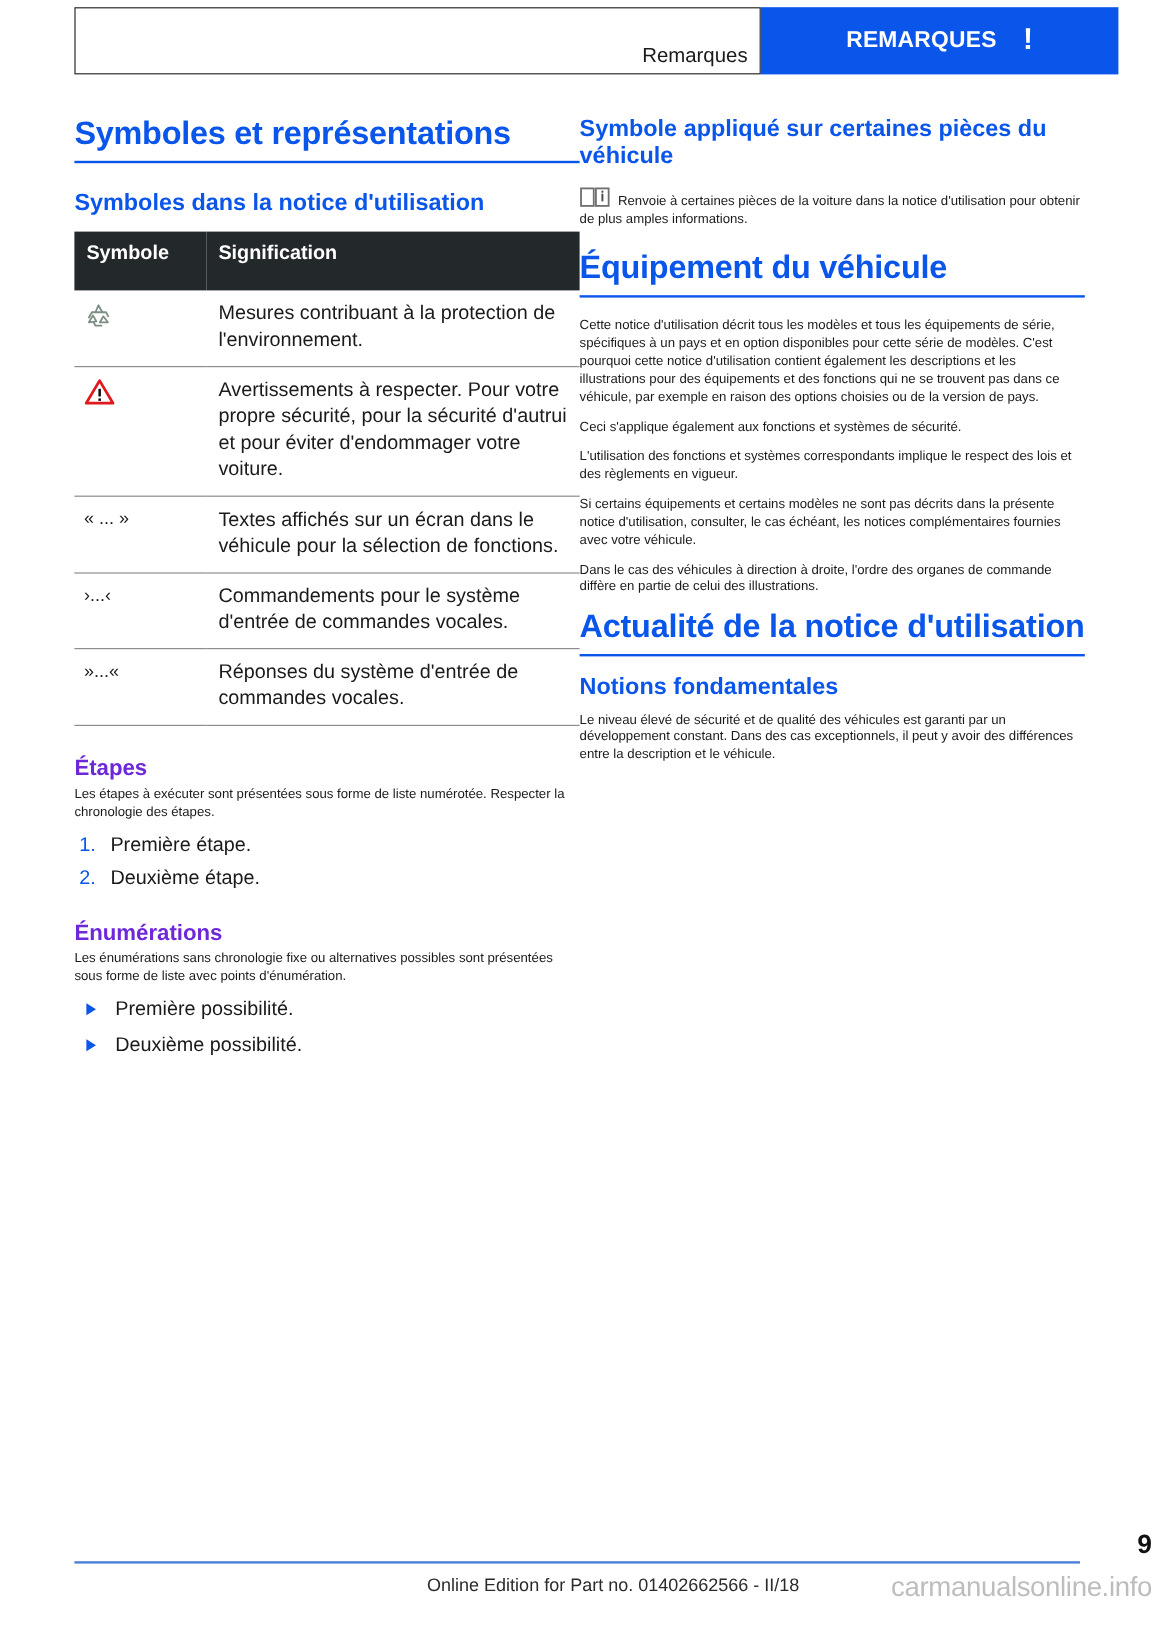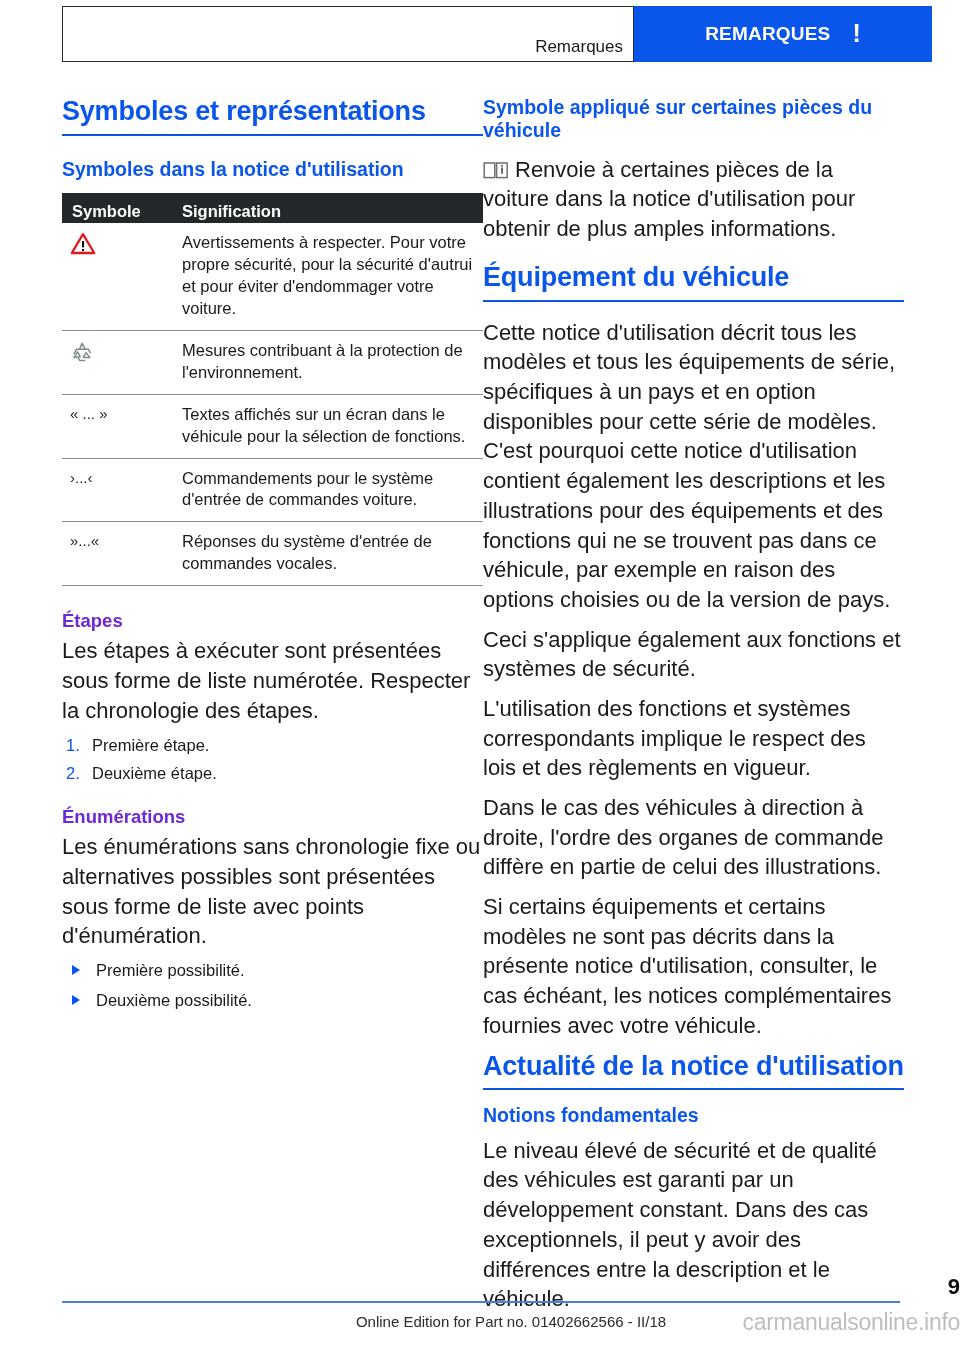--- a/index.html
+++ b/index.html
@@ -104,40 +104,40 @@
   h3.minor {
     font-size: 18.5px;
     line-height: 1.2;
     font-weight: bold;
     color: #6d28d9;
     margin: 22px 0 4px 0;
   }
   h3.minor.first { margin-top: 0; }
 
   p.body {
-    font-size: 22px;
+    font-size: 11px;
     line-height: 1.35;
     margin: 0 0 10px 0;
     color: #1a1a1a;
   }
   p.body.tight { margin-bottom: 4px; }
 
   
   table.symtable {
     width: 100%;
     border-collapse: collapse;
     margin: 0 0 24px 0;
   }
   table.symtable thead th {
     background: #23282b;
     color: #ffffff;
     font-size: 16.5px;
     font-weight: bold;
     text-align: left;
-    padding: 9px 8px 1px 10px;
+    padding: 9px 8px 20px 10px;
     line-height: 1.2;
     vertical-align: top;
   }
   table.symtable thead th.c1 { width: 92px; }
   table.symtable tbody td {
     border-bottom: 1.4px solid #8d8d8d;
     padding: 9px 6px 10px 10px;
     font-size: 16.5px;
     line-height: 1.33;
     vertical-align: top;
@@ -266,56 +266,56 @@
     <h2 class="sub">Symboles dans la notice d'utilisation</h2>
 
     <table class="symtable">
       <thead>
         <tr>
           <th class="c1">Symbole</th>
           <th>Signification</th>
         </tr>
       </thead>
       <tbody>
-        <tr>
-          <td class="c1">
-            <span class="icon-warning">
-              <svg width="26" height="23" viewBox="0 0 26 23" aria-hidden="true">
-                <path d="M13 2.2 L24.2 21 L1.8 21 Z" fill="#ffffff" stroke="#e2191c" stroke-width="2.3" stroke-linejoin="round"></path>
-                <rect x="12" y="9" width="2.1" height="6.4" fill="#111111"></rect>
-                <rect x="12" y="17" width="2.1" height="2.1" fill="#111111"></rect>
-              </svg>
-            </span>
-          </td>
-          <td>Avertissements à respecter. Pour votre propre sécurité, pour la sécurité d'autrui et pour éviter d'endommager votre voiture.</td>
-        </tr>
         <tr>
           <td class="c1">
             <span class="icon-recycle">
               <svg width="24" height="24" viewBox="0 0 24 24" aria-hidden="true">
                 <g fill="none" stroke="#7d8f85" stroke-width="1.5" stroke-linejoin="round" stroke-linecap="round">
                   <path d="M12 3.4 L15.3 9.2 L12.8 9.2 L9.6 9.2 Z"></path>
                   <path d="M4.1 17.6 L7.4 11.8 L8.7 14 L10.3 16.8 Z"></path>
                   <path d="M19.9 17.6 L13.2 17.6 L14.5 15.4 L16.1 12.6 Z"></path>
                   <path d="M9.6 9.2 L6.6 9.2 L4.1 13.6"></path>
                   <path d="M15.3 9.2 L18.3 9.2 L20.2 12.6"></path>
                   <path d="M8 17.6 L9.6 20.4 L14.6 20.4"></path>
                 </g>
               </svg>
             </span>
           </td>
           <td>Mesures contribuant à la protection de l'environnement.</td>
         </tr>
         <tr>
+          <td class="c1">
+            <span class="icon-warning">
+              <svg width="26" height="23" viewBox="0 0 26 23" aria-hidden="true">
+                <path d="M13 2.2 L24.2 21 L1.8 21 Z" fill="#ffffff" stroke="#e2191c" stroke-width="2.3" stroke-linejoin="round"></path>
+                <rect x="12" y="9" width="2.1" height="6.4" fill="#111111"></rect>
+                <rect x="12" y="17" width="2.1" height="2.1" fill="#111111"></rect>
+              </svg>
+            </span>
+          </td>
+          <td>Avertissements à respecter. Pour votre propre sécurité, pour la sécurité d'autrui et pour éviter d'endommager votre voiture.</td>
+        </tr>
+        <tr>
           <td class="c1">« ... »</td>
           <td>Textes affichés sur un écran dans le véhicule pour la sélection de fonctions.</td>
         </tr>
         <tr>
           <td class="c1">›...‹</td>
-          <td>Commandements pour le système d'entrée de commandes voiture.</td>
+          <td>Commandements pour le système d'entrée de commandes vocales.</td>
         </tr>
         <tr>
           <td class="c1">»...«</td>
           <td>Réponses du système d'entrée de commandes vocales.</td>
         </tr>
       </tbody>
     </table>
 
     <h3 class="minor first">Étapes</h3>
     <p class="body tight">Les étapes à exécuter sont présentées sous forme de liste numérotée. Respecter la chronologie des étapes.</p>
@@ -357,22 +357,22 @@
         </svg>
       </span><span>Renvoie à certaines pièces de la voiture dans la notice d'utilisation pour obtenir de plus amples informations.</span>
     </p>
 
     <h1 class="title" style="margin-top:18px;">Équipement du véhicule</h1>
     <hr class="rule-blue" style="margin-bottom:16px;">
 
     <p class="body">Cette notice d'utilisation décrit tous les modèles et tous les équipements de série, spécifiques à un pays et en option disponibles pour cette série de modèles. C'est pourquoi cette notice d'utilisation contient également les descriptions et les illustrations pour des équipements et des fonctions qui ne se trouvent pas dans ce véhicule, par exemple en raison des options choisies ou de la version de pays.</p>
     <p class="body">Ceci s'applique également aux fonctions et systèmes de sécurité.</p>
     <p class="body">L'utilisation des fonctions et systèmes correspondants implique le respect des lois et des règlements en vigueur.</p>
+    <p class="body">Si certains équipements et certains modèles ne sont pas décrits dans la présente notice d'utilisation, consulter, le cas échéant, les notices complémentaires fournies avec votre véhicule.</p>
     <p class="body">Dans le cas des véhicules à direction à droite, l'ordre des organes de commande diffère en partie de celui des illustrations.</p>
-    <p class="body">Si certains équipements et certains modèles ne sont pas décrits dans la présente notice d'utilisation, consulter, le cas échéant, les notices complémentaires fournies avec votre véhicule.</p>
 
     <h1 class="title" style="margin-top:10px;">Actualité de la notice d'utilisation</h1>
     <hr class="rule-blue" style="margin-bottom:14px;">
 
     <h2 class="sub" style="margin-bottom:8px;">Notions fondamentales</h2>
     <p class="body">Le niveau élevé de sécurité et de qualité des véhicules est garanti par un développement constant. Dans des cas exceptionnels, il peut y avoir des différences entre la description et le véhicule.</p>
   </div>
 </div>
 
 <div class="footer">

